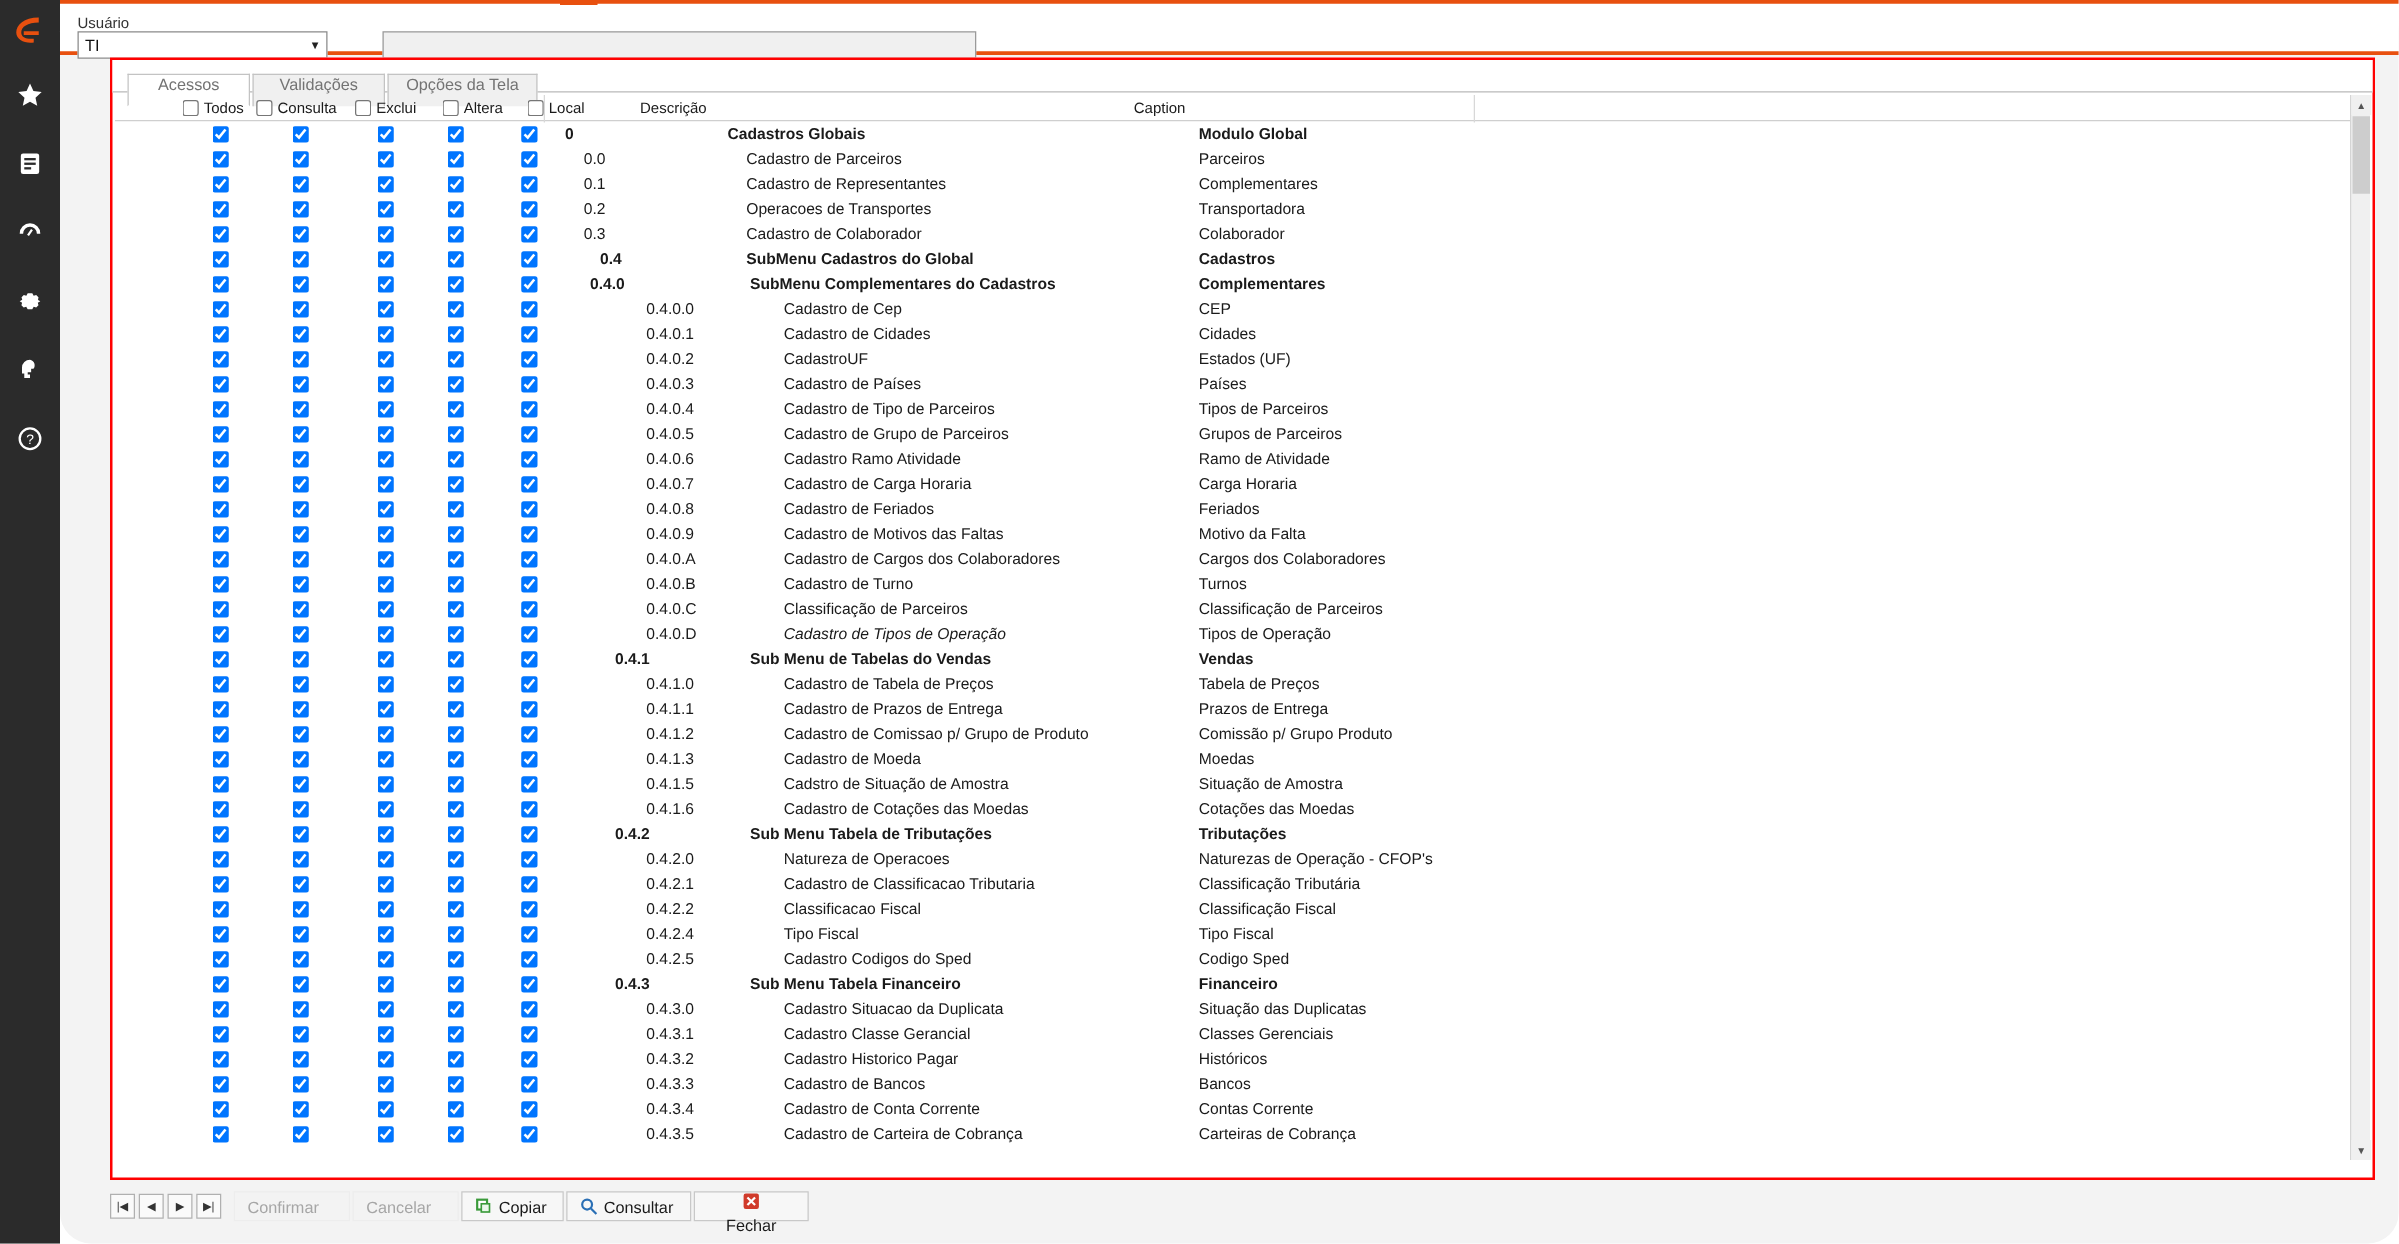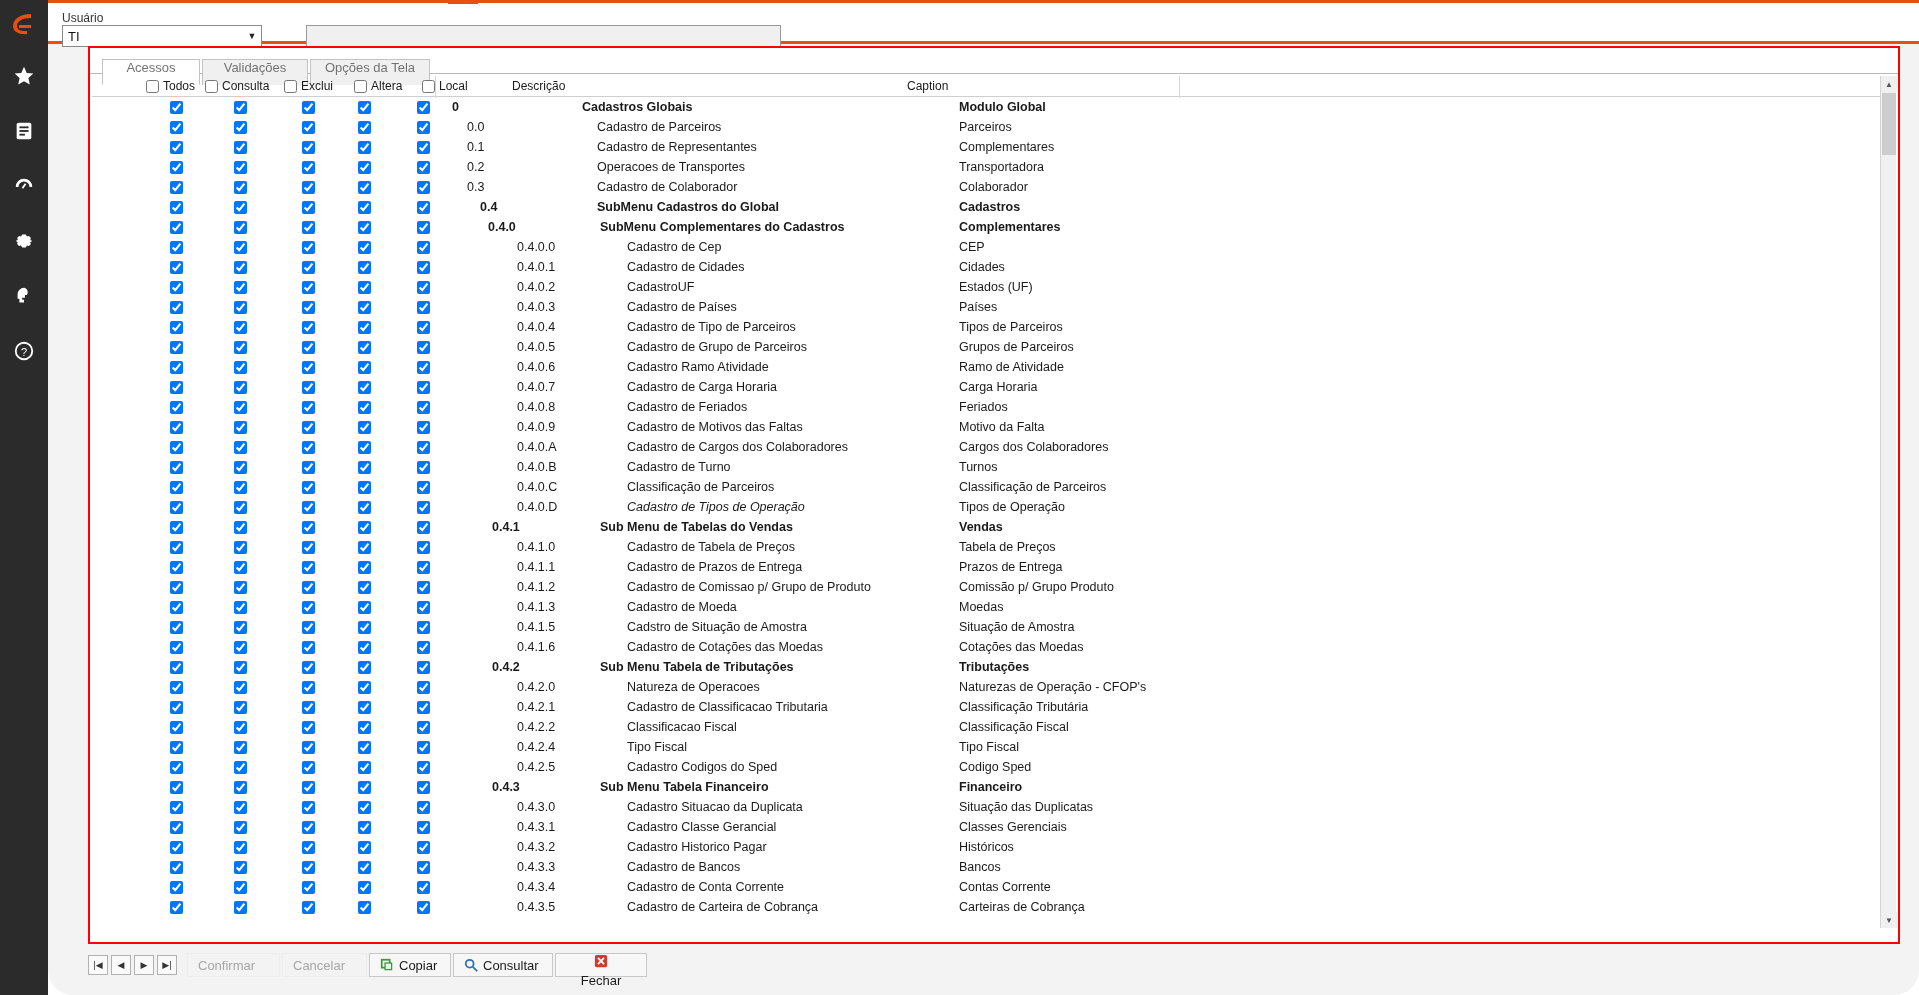--- a/index.html
+++ b/index.html
@@ -410,21 +410,21 @@
               <span class="code" style="left: 388px;">0.4</span>
               <span class="desc" style="left: 505px;">SubMenu Cadastros do Global</span>
               <span class="cap">Cadastros</span>
             </div>
             <div class="row lvl0">
               <span class="cb" style="left: 78px;"><input type="checkbox" checked="" style=""></span>
               <span class="cb" style="left: 142px;"><input type="checkbox" checked="" style=""></span>
               <span class="cb" style="left: 210px;"><input type="checkbox" checked="" style=""></span>
               <span class="cb" style="left: 266px;"><input type="checkbox" checked="" style=""></span>
               <span class="cb" style="left: 325px;"><input type="checkbox" checked="" style=""></span>
-              <span class="code" style="left: 396px;">0.4.0</span>
+              <span class="code" style="left: 380px;">0.4.0</span>
               <span class="desc" style="left: 508px;">SubMenu Complementares do Cadastros</span>
               <span class="cap">Complementares</span>
             </div>
             <div class="row">
               <span class="cb" style="left: 78px;"><input type="checkbox" checked="" style=""></span>
               <span class="cb" style="left: 142px;"><input type="checkbox" checked="" style=""></span>
               <span class="cb" style="left: 210px;"><input type="checkbox" checked="" style=""></span>
               <span class="cb" style="left: 266px;"><input type="checkbox" checked="" style=""></span>
               <span class="cb" style="left: 325px;"><input type="checkbox" checked="" style=""></span>
               <span class="code" style="left: 425px;">0.4.0.0</span>

